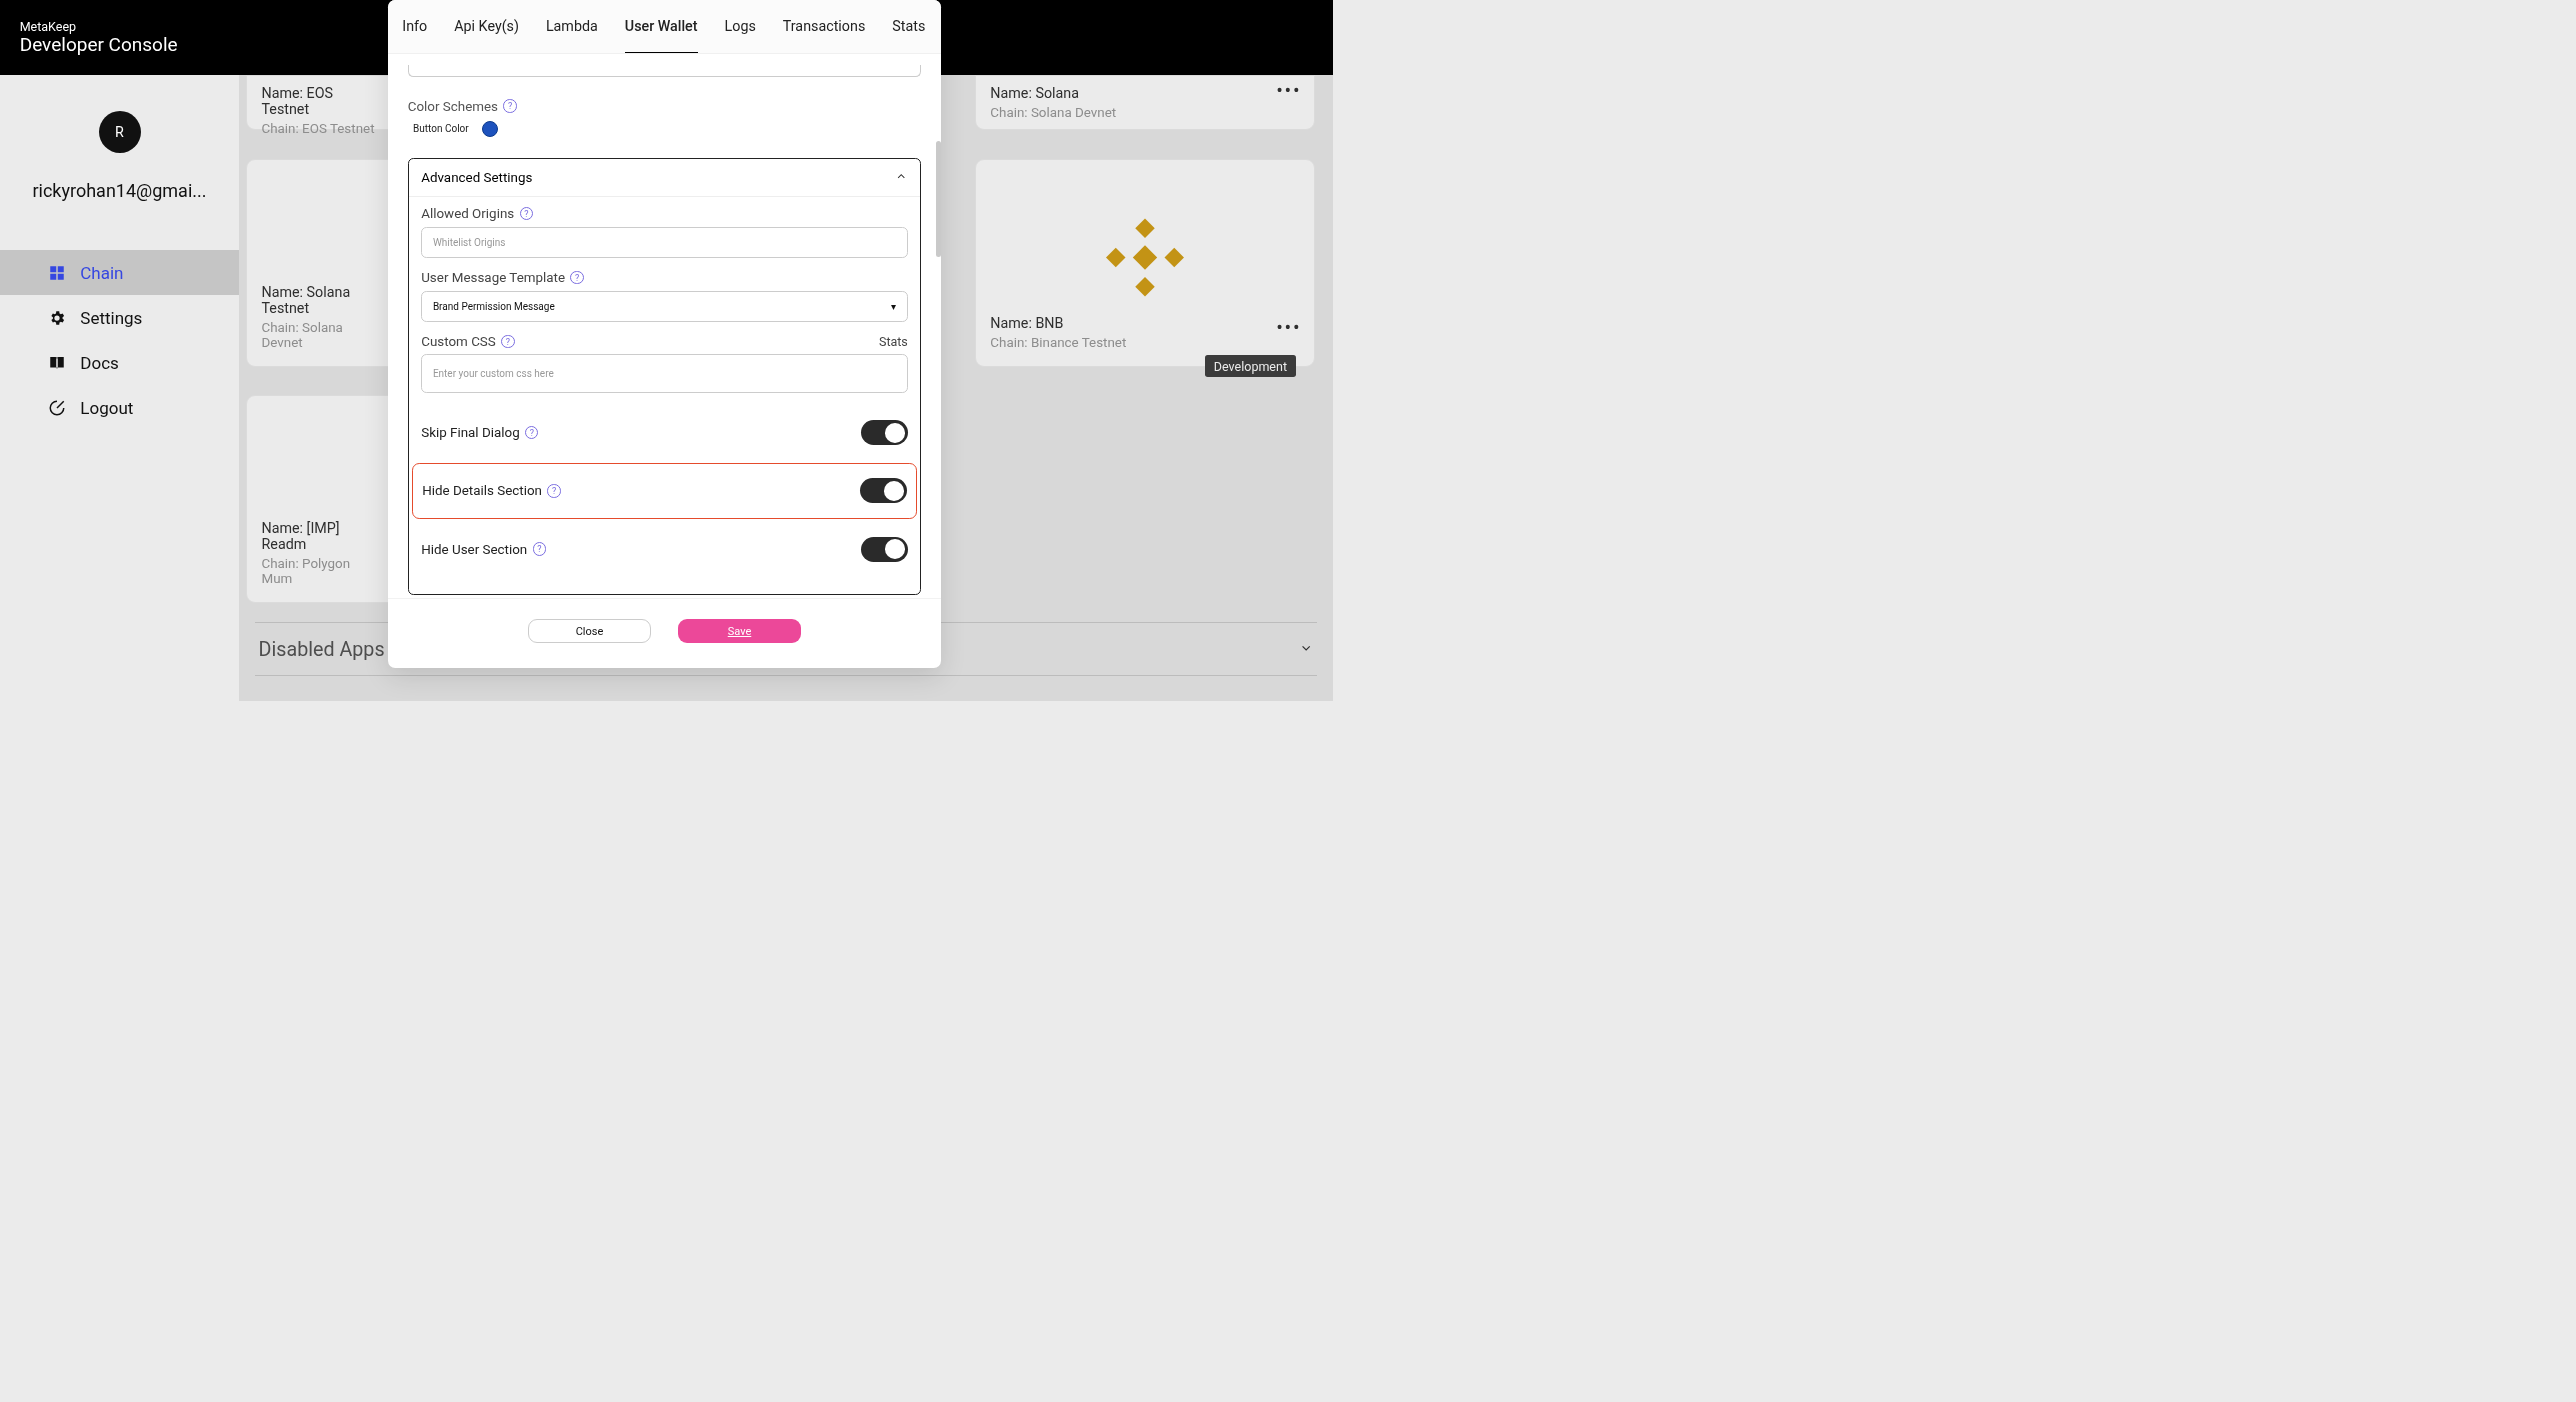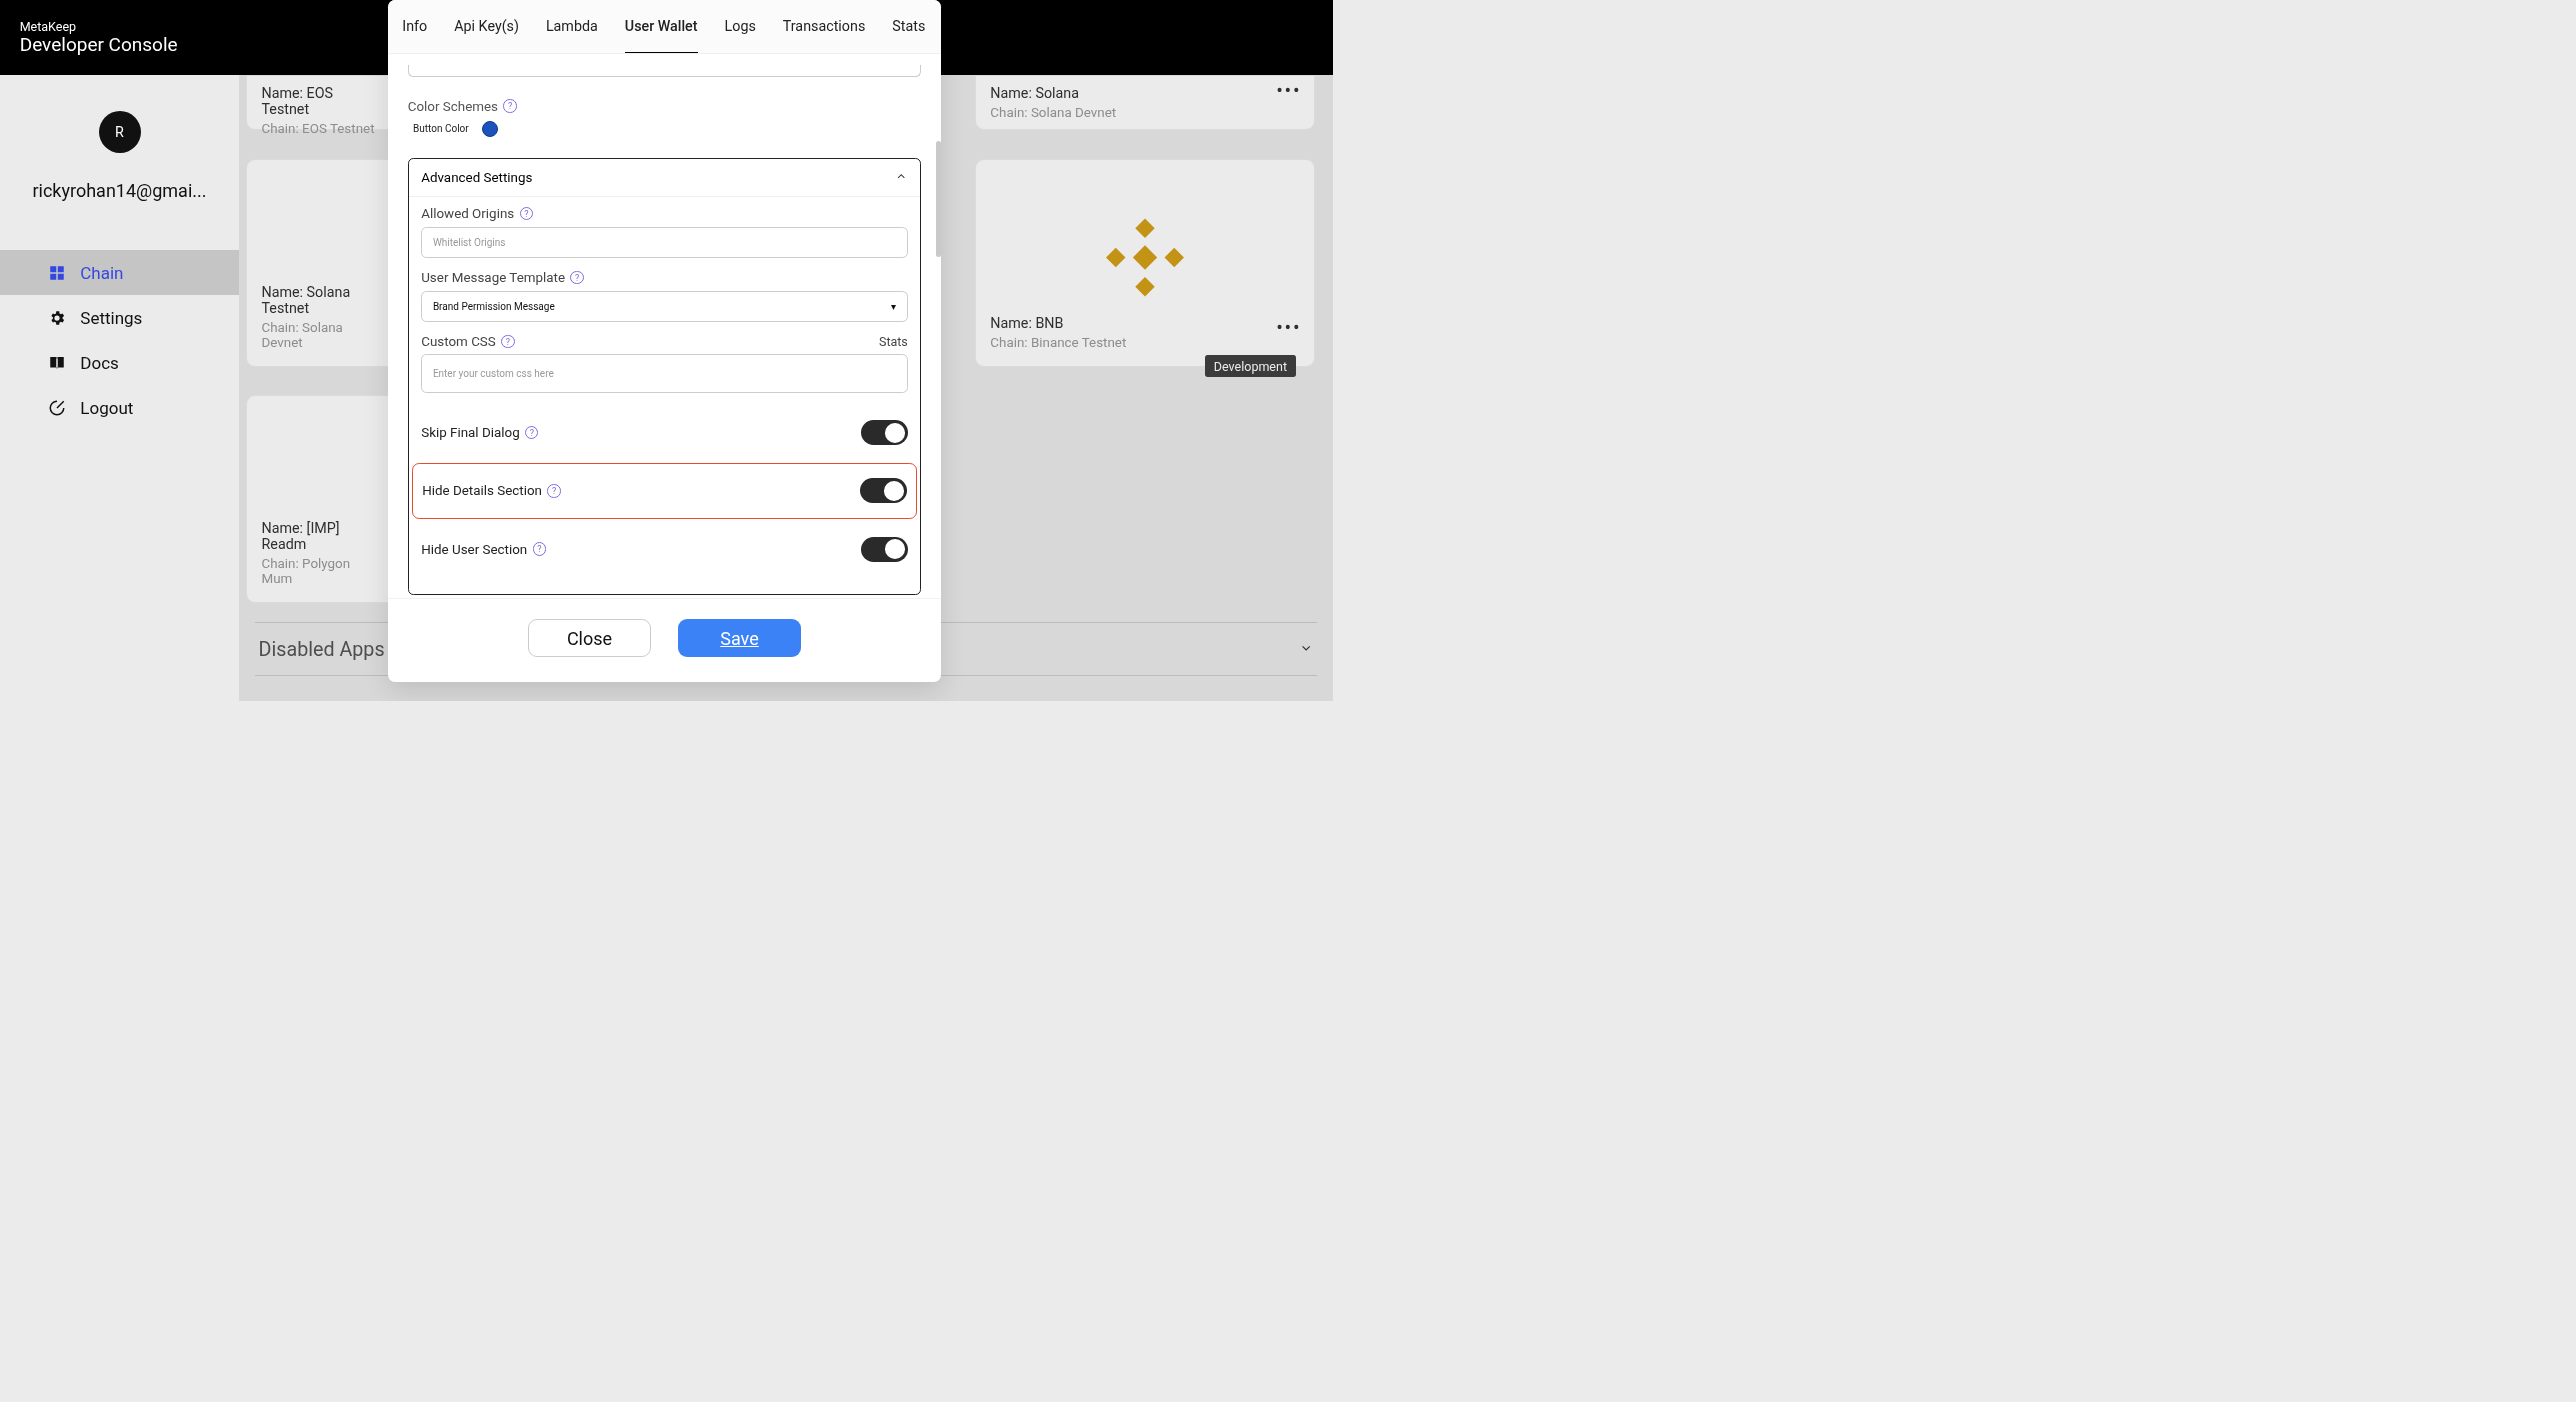--- a/index.html
+++ b/index.html
@@ -69,23 +69,23 @@
 .textarea-input { height: 39px; }
 
 .toggle-row { display: flex; justify-content: space-between; align-items: center; padding: 14.3px 0; font-size: 13.4px; color: #222; }
 .toggle-row .tlabel { display: flex; align-items: center; gap: 5.4px; }
 .toggle { width: 47px; height: 25px; background: #2a2a2a; border-radius: 12.5px; position: relative; cursor: pointer; }
 .toggle::after { content: ""; position: absolute; right: 2.7px; top: 2.7px; width: 19.7px; height: 19.7px; background: #fff; border-radius: 50%; }
 
 .highlight-box { border: 1.8px solid #e54b2c; border-radius: 7.2px; margin: 3.6px -9px; padding: 0 9px; }
 
 .modal-footer { display: flex; justify-content: center; gap: 27px; padding: 19.7px 0 25px 0; border-top: 0.9px solid #f2f2f2; }
-.btn { width: 123px; height: 38px; border-radius: 9px; font-size: 18px; display: flex; align-items: center; justify-content: center; cursor: pointer; }
+.btn { width: 123px; height: 24px; border-radius: 9px; font-size: 11px; display: flex; align-items: center; justify-content: center; cursor: pointer; }
 .btn-outline { border: 0.9px solid #ccc; background: #fff; color: #111; }
-.btn-primary { background: #3b82f6; color: #fff; border: none; cursor: not-allowed; text-decoration: underline; }
+.btn-primary { background: #ec4899; color: #fff; border: none; cursor: not-allowed; text-decoration: underline; }
 
 .scrollbar-indicator { position:absolute; right: 0; top: 141px; width: 5.4px; height: 116px; background: #c9c9c9; border-radius: 2.7px; }
 </style>
 </head>
 <body>
 
 <div class="header">
   <div class="header-title">
     <div class="brand">MetaKeep</div>
     <div class="sub">Developer Console</div>

